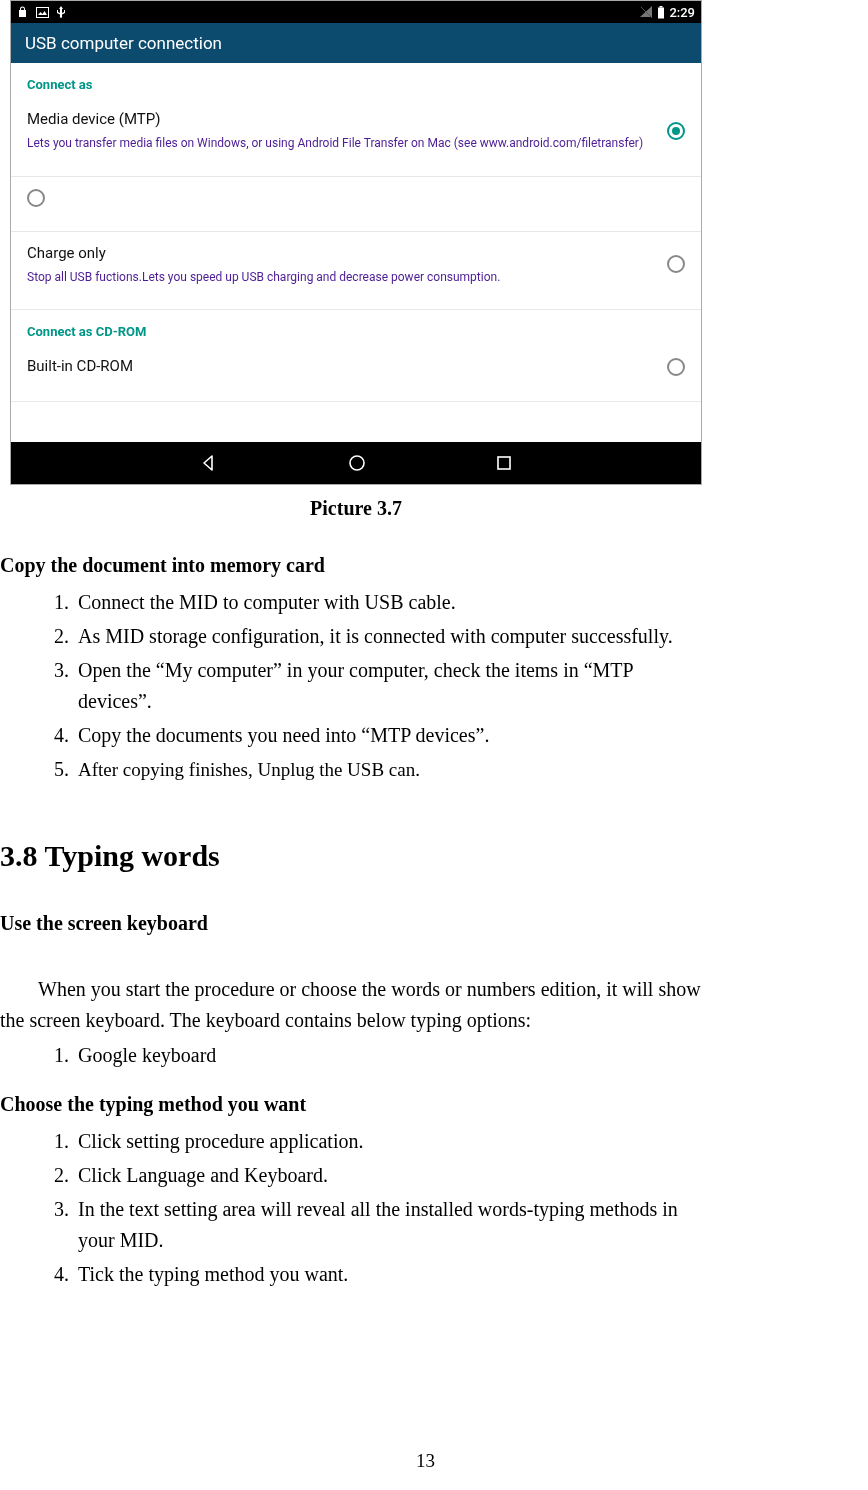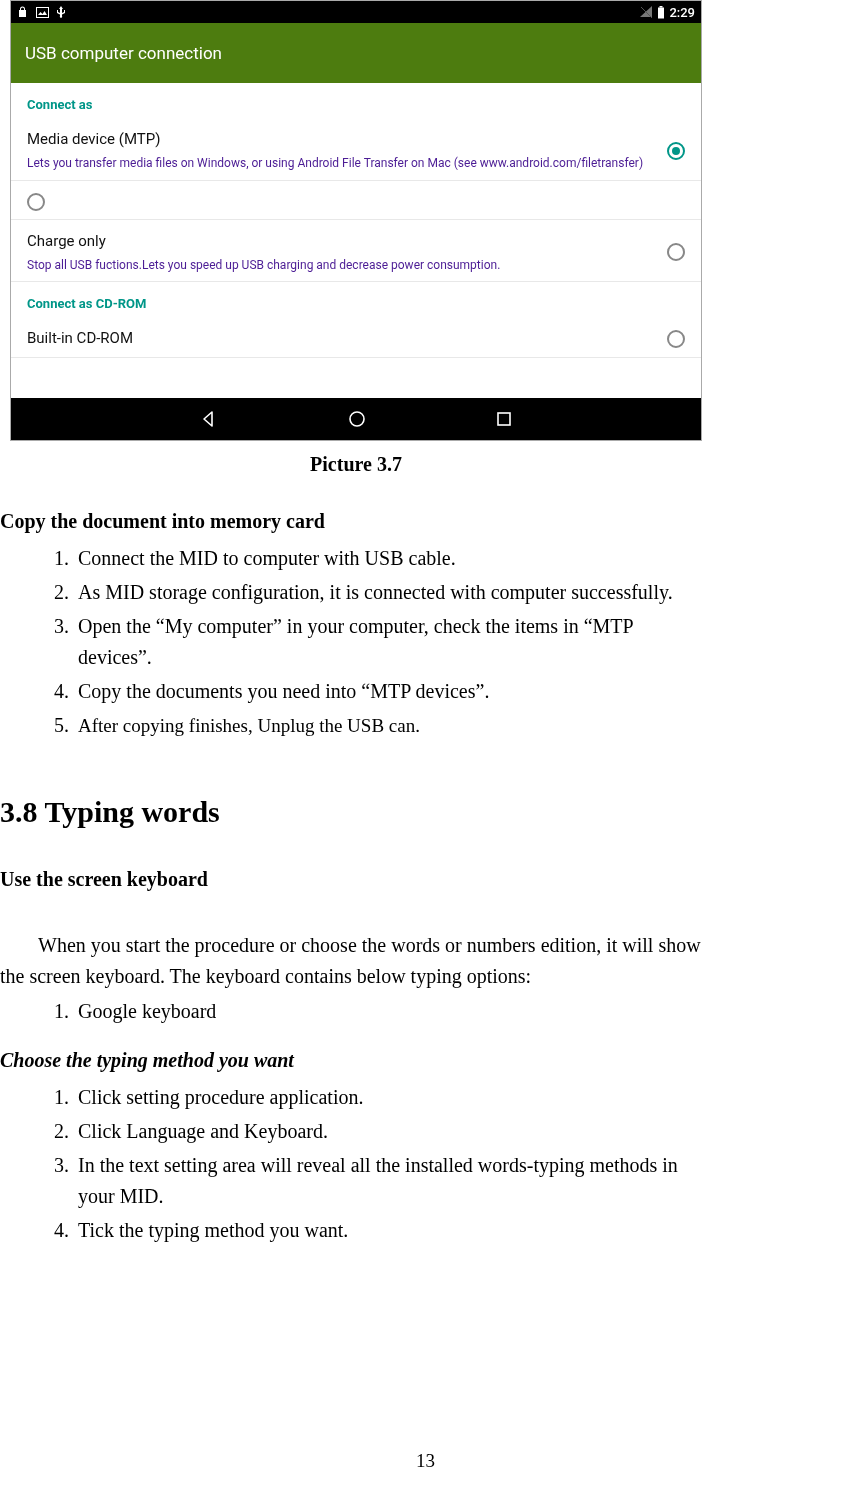--- a/index.html
+++ b/index.html
@@ -28,38 +28,38 @@
     align-items: center;
     padding: 0 6px;
     font-size: 12px;
   }
   .statusbar .sb-left { display: flex; gap: 8px; align-items: center; }
   .statusbar .sb-spacer { flex: 1; }
   .statusbar .sb-right { display: flex; gap: 4px; align-items: center; font-size: 13px; font-weight: 500; }
   .statusbar svg { display: block; }
 
   .titlebar {
-    background: #4d7c0f;
+    background: #0c4a6e;
     color: #fff;
-    padding: 20px 14px;
+    padding: 10px 14px;
     font-size: 17px;
     font-weight: 400;
   }
 
   .section-header {
     color: #009688;
     font-size: 13px;
     font-weight: 700;
     padding: 14px 16px 6px 16px;
   }
 
   .option {
     display: flex;
     align-items: center;
-    padding: 12px 16px 8px 16px;
+    padding: 12px 16px 24px 16px;
     border-bottom: 1px solid #e8e8e8;
   }
   .option:last-of-type { border-bottom: none; }
   .option .opt-text { flex: 1; padding-right: 20px; }
   .opt-title { color: #111; font-size: 15px; font-weight: 400; margin-bottom: 2px; }
   .opt-sub   { color: #4c1d95; font-size: 12px; line-height: 1.3; margin-top: 8px; }
   .radio {
     width: 18px; height: 18px; border-radius: 50%;
     border: 2px solid #888; position: relative; flex-shrink: 0;
   }
@@ -216,21 +216,21 @@
     </ol>
 
     <h2 class="section">3.8 Typing words</h2>
 
     <div class="subhead">Use the screen keyboard</div>
     <p class="indent">When you start the procedure or choose the words or numbers edition, it will show the screen keyboard. The keyboard contains below typing options:</p>
     <ol>
       <li>Google keyboard</li>
     </ol>
 
-    <div class="subhead" style="margin-top:18px;font-style:italic;">Choose the typing method you want</div>
+    <div class="subhead" style="margin-top:18px;">Choose the typing method you want</div>
     <ol>
       <li>Click setting procedure application.</li>
       <li>Click Language and Keyboard.</li>
       <li>In the text setting area will reveal all the installed words-typing methods in your MID.</li>
       <li>Tick the typing method you want.</li>
     </ol>
   </div>
 
   <div class="pagenum">13</div>
 </div>

